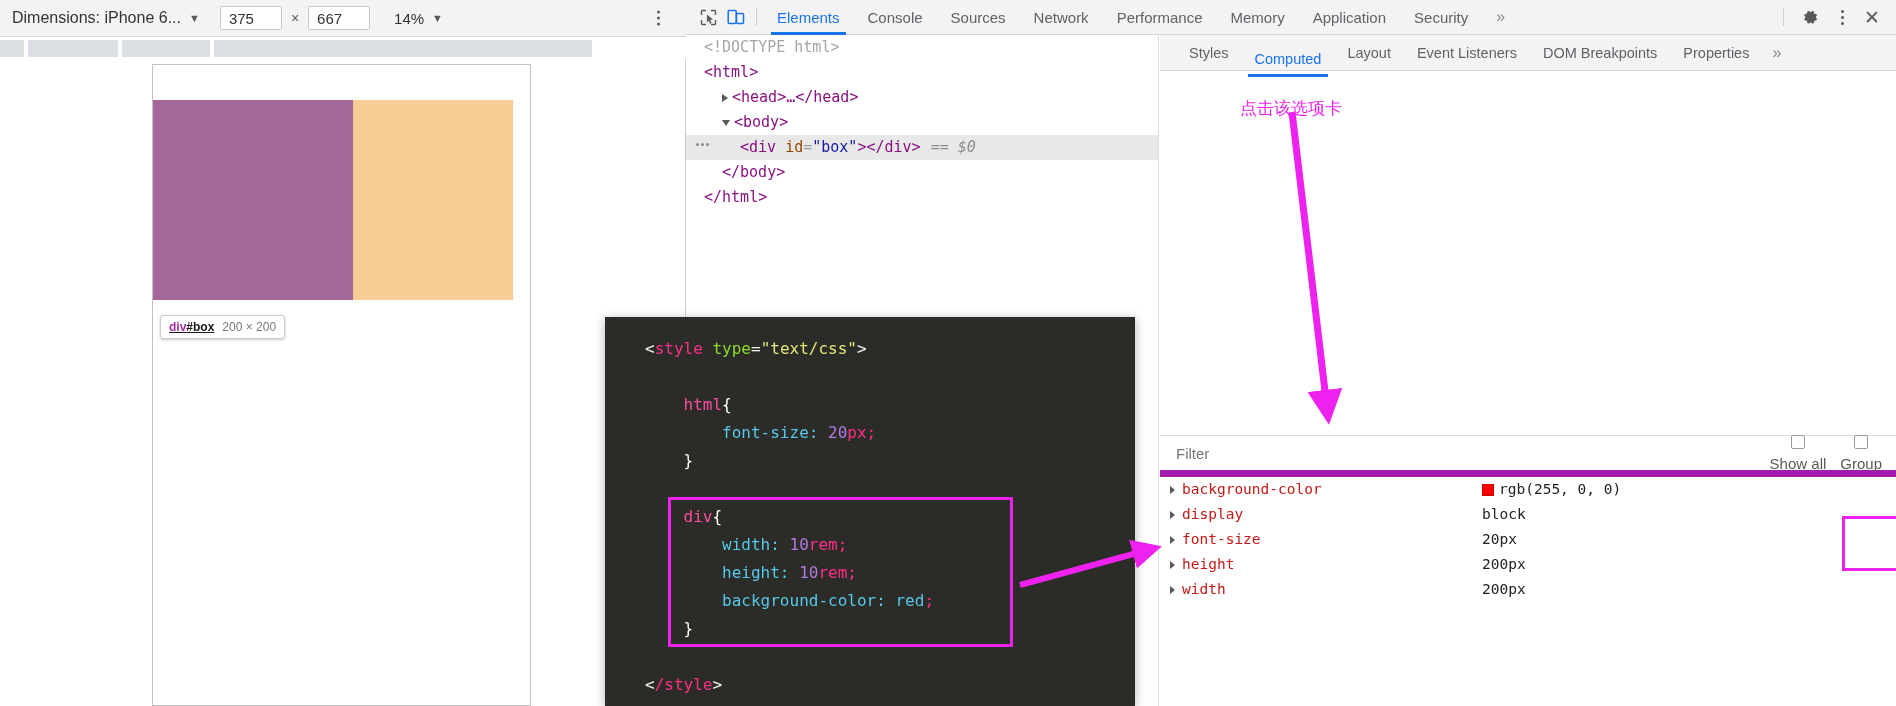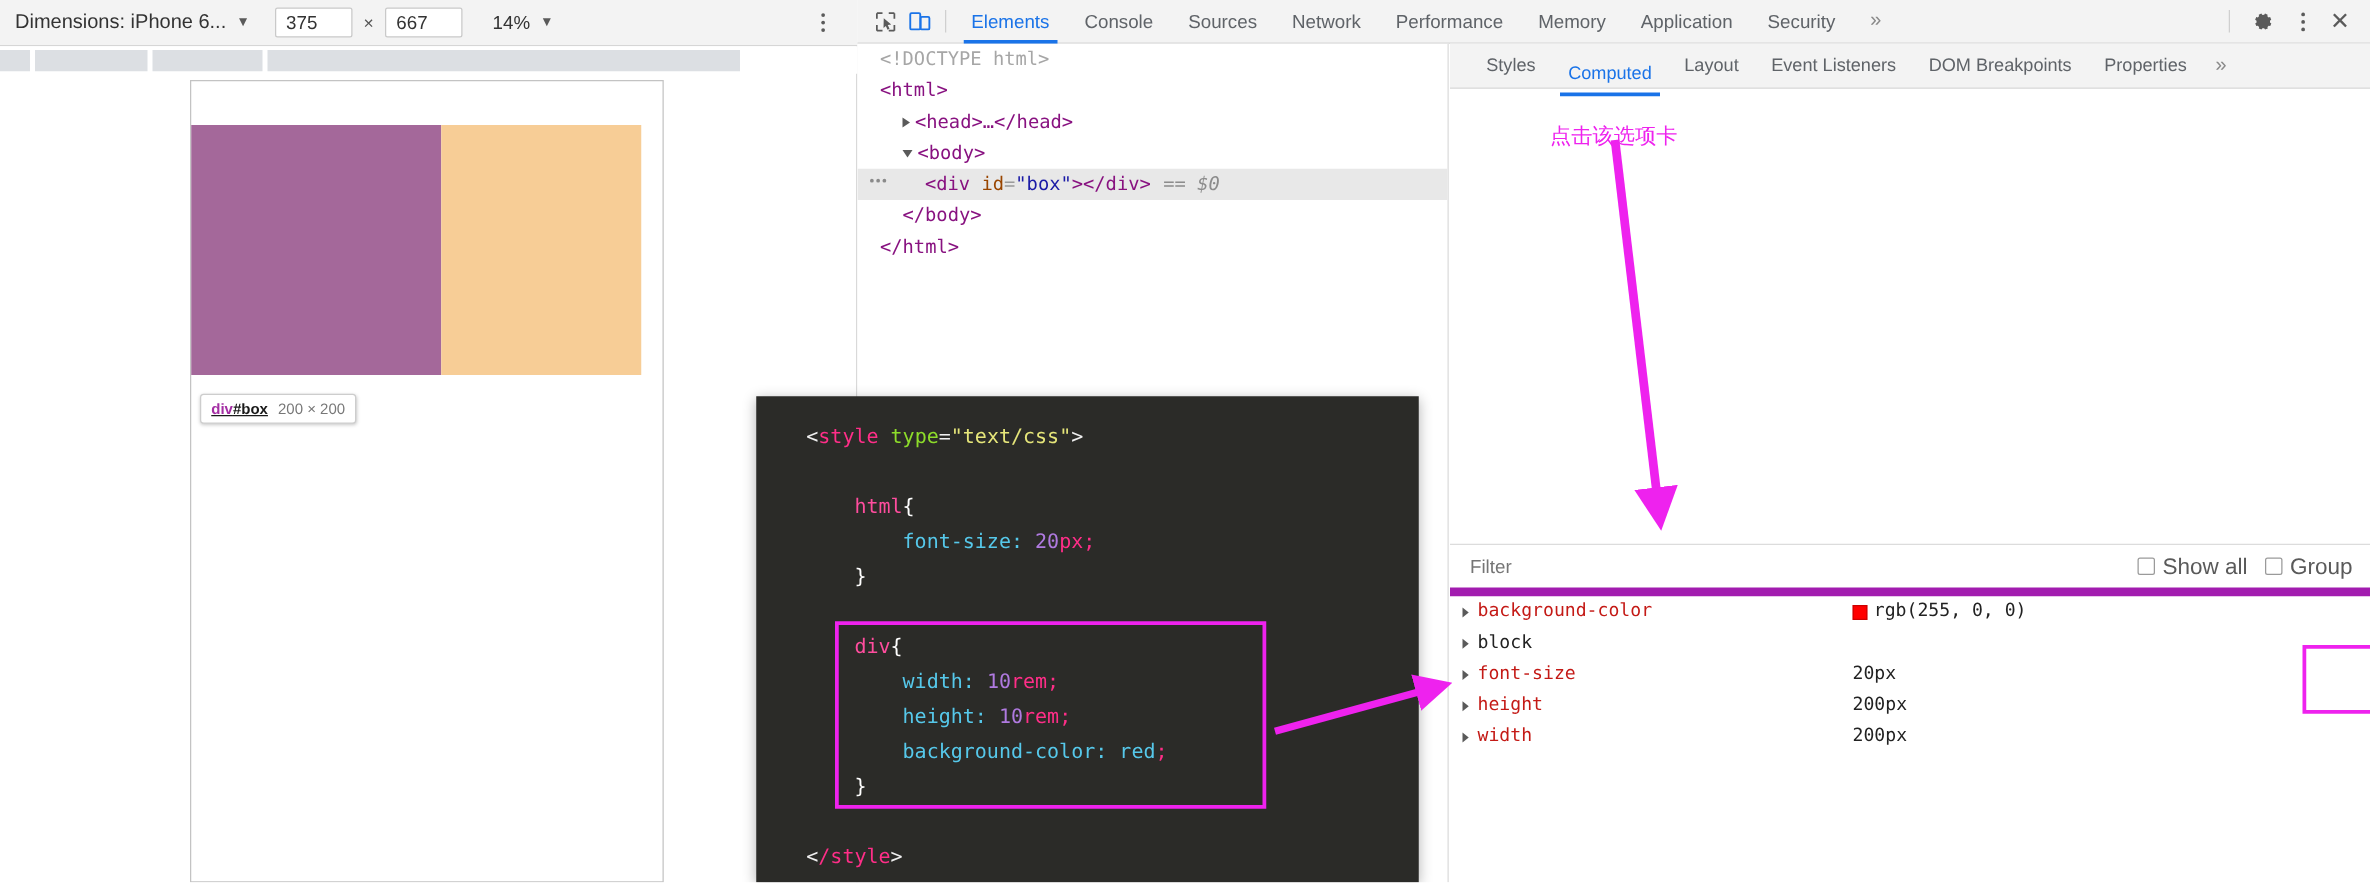--- a/index.html
+++ b/index.html
@@ -219,22 +219,23 @@
     background: #ffffff;
   }
   #filter-input {
     border: none; outline: none; background: transparent;
     font-size: 15px; color: #888;
     font-family: "Liberation Sans", sans-serif;
     margin-left: 14px; width: 300px;
   }
   .cb-wrap {
     display: flex; align-items: center; gap: 6px;
-    font-size: 18px; color: #5a5a5a; cursor: pointer;
+    font-size: 15px; color: #5a5a5a; cursor: pointer;
     margin-right: 14px;
+    flex-direction: column;
   }
   .cbox {
     width: 14px; height: 14px;
     border: 1.5px solid #9a9a9a; border-radius: 2px;
     background: #fff; box-sizing: border-box;
   }
   .filter-right { margin-left: auto; display: flex; align-items: center; }
 
   
   #computed-list {
@@ -462,20 +463,21 @@
         <div class="cp-row">
           <span class="cp-arrow"></span>
           <span class="cp-name">background-color</span>
           <span class="cp-val">
               <span class="swatch" style="background:#ff0000"></span>
               <span>rgb(255, 0, 0)</span>
             </span>
         </div>
         <div class="cp-row">
           <span class="cp-arrow"></span>
+          <span class="cp-name">display</span>
           <span class="cp-val">block</span>
         </div>
         <div class="cp-row">
           <span class="cp-arrow"></span>
           <span class="cp-name">font-size</span>
           <span class="cp-val">20px</span>
         </div>
         <div class="cp-row">
           <span class="cp-arrow"></span>
           <span class="cp-name">height</span>

